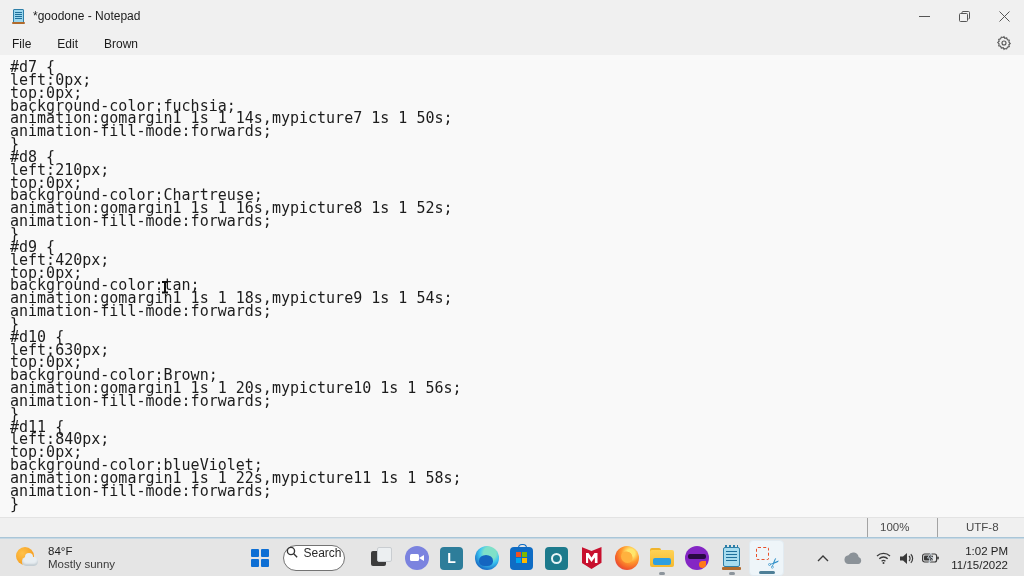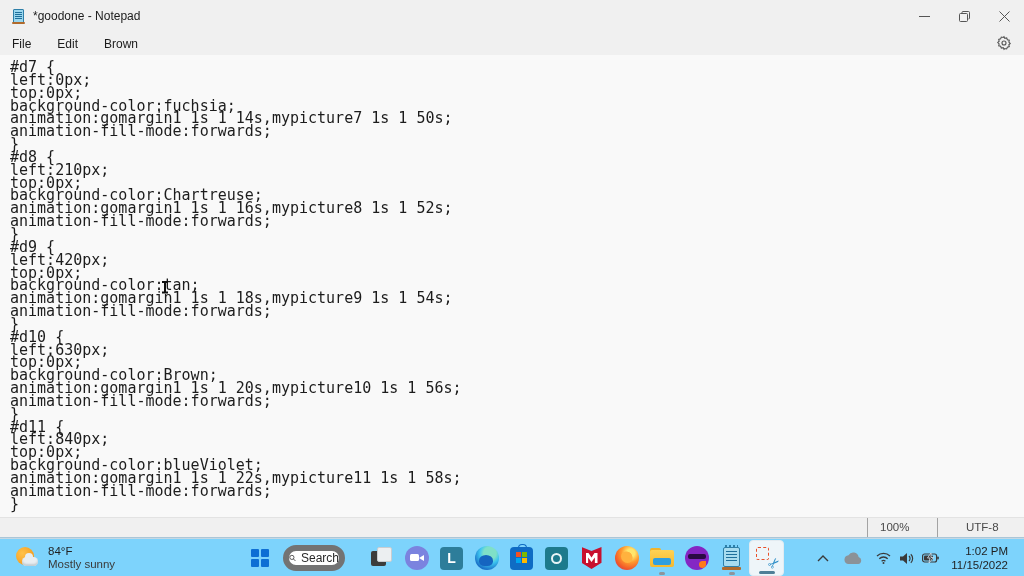--- a/index.html
+++ b/index.html
@@ -36,35 +36,35 @@
   
   .statusbar { position:absolute; left:0; top:517px; width:1024px; height:20px; background:#f0f0f0; border-top:1px solid #e3e3e3; font-size:11.5px; color:#4a4a4a; }
   .status-pos { position:absolute; left:17px; top:18px;text-align:center; }
   .status-right { position:absolute; right:0; top:0; height:100%; display:flex; }
   .status-seg { height:100%; border-left:1px solid #a3a3a3; padding:3px 0 0 12px; }
   .seg-zoom { width:70px; }
   .seg-eol { width:125px; }
   .seg-enc { width:87px;padding-left:28px; }
 
   
-  .taskbar { position:absolute; left:0; top:538px; width:1024px; height:38px; background:#7dd3fc; border-top:1px solid #c5d8e4; }
+  .taskbar { position:absolute; left:0; top:538px; width:1024px; height:38px; background:#e5e5e5; border-top:1px solid #c5d8e4; }
   .weather { position:absolute; left:14px; top:2px; height:34px; display:flex; align-items:center; }
   .weather-icon { width:26px; height:24px; position:relative; }
   .weather-icon .sun { position:absolute; left:2px; top:1px; width:18px; height:18px; border-radius:50%; background:radial-gradient(circle at 35% 35%, #ffc24a, #f29111); }
   .weather-icon .cloud { position:absolute; left:8px; top:11px; width:16px; height:9px; background:#e8eef2; border-radius:8px; box-shadow:inset 0 -2px 2px #c3ccd2; }
   .weather-icon .cloud:before { content:""; position:absolute; left:3px; top:-4px; width:8px; height:8px; border-radius:50%; background:#e8eef2; }
   .weather-text { margin-left:8px; line-height:13px; }
   .weather-temp { font-size:11.5px; color:#1f1f1f; }
   .weather-cond { font-size:11.5px; color:#3a3a3a; }
 
   .tb-center { position:absolute; left:242px; top:0; height:38px; display:flex; align-items:center; }
   .tb-btn { width:35px; height:36px; display:flex; align-items:center; justify-content:center; position:relative; border-radius:4px; }
   .start-grid { width:18px; height:18px; display:grid; grid-template-columns:8px 8px; grid-template-rows:8px 8px; gap:2px; }
   .start-grid div { background:#0e6fd4; border-radius:1px; }
-  .search-pill { height:26px; width:62px; margin-left:6px; background:#ffffff; border:6px solid #737373; border-radius:13px; display:flex; align-items:center; justify-content:center; gap:5px; font-size:12px; color:#2a2a2a; }
+  .search-pill { height:26px; width:62px; margin-left:6px; background:#ffffff; border:1px solid #737373; border-radius:13px; display:flex; align-items:flex-start; justify-content:center; gap:5px; font-size:12px; color:#2a2a2a; }
   .first-app { margin-left:19px; }
   .run-dot { position:absolute; bottom:1px; left:50%; transform:translateX(-50%); width:6px; height:3px; border-radius:2px; background:#8d959c; }
   .active-app { background:#eef5f9; border:1px solid #e2ebf1; }
   .active-bar { position:absolute; bottom:1px; left:50%; transform:translateX(-50%); width:16px; height:3px; border-radius:2px; background:#4e7f97; }
 
   
   .ic { width:24px; height:24px; position:relative; }
 
   .taskview .back { position:absolute; left:1px; top:5px; width:15px; height:15px; background:#3c3c3c; border-radius:2px; }
   .taskview .front { position:absolute; left:7px; top:1px; width:15px; height:15px; background:#eceff1; border:1px solid #c9cdd1; border-radius:2px; }

